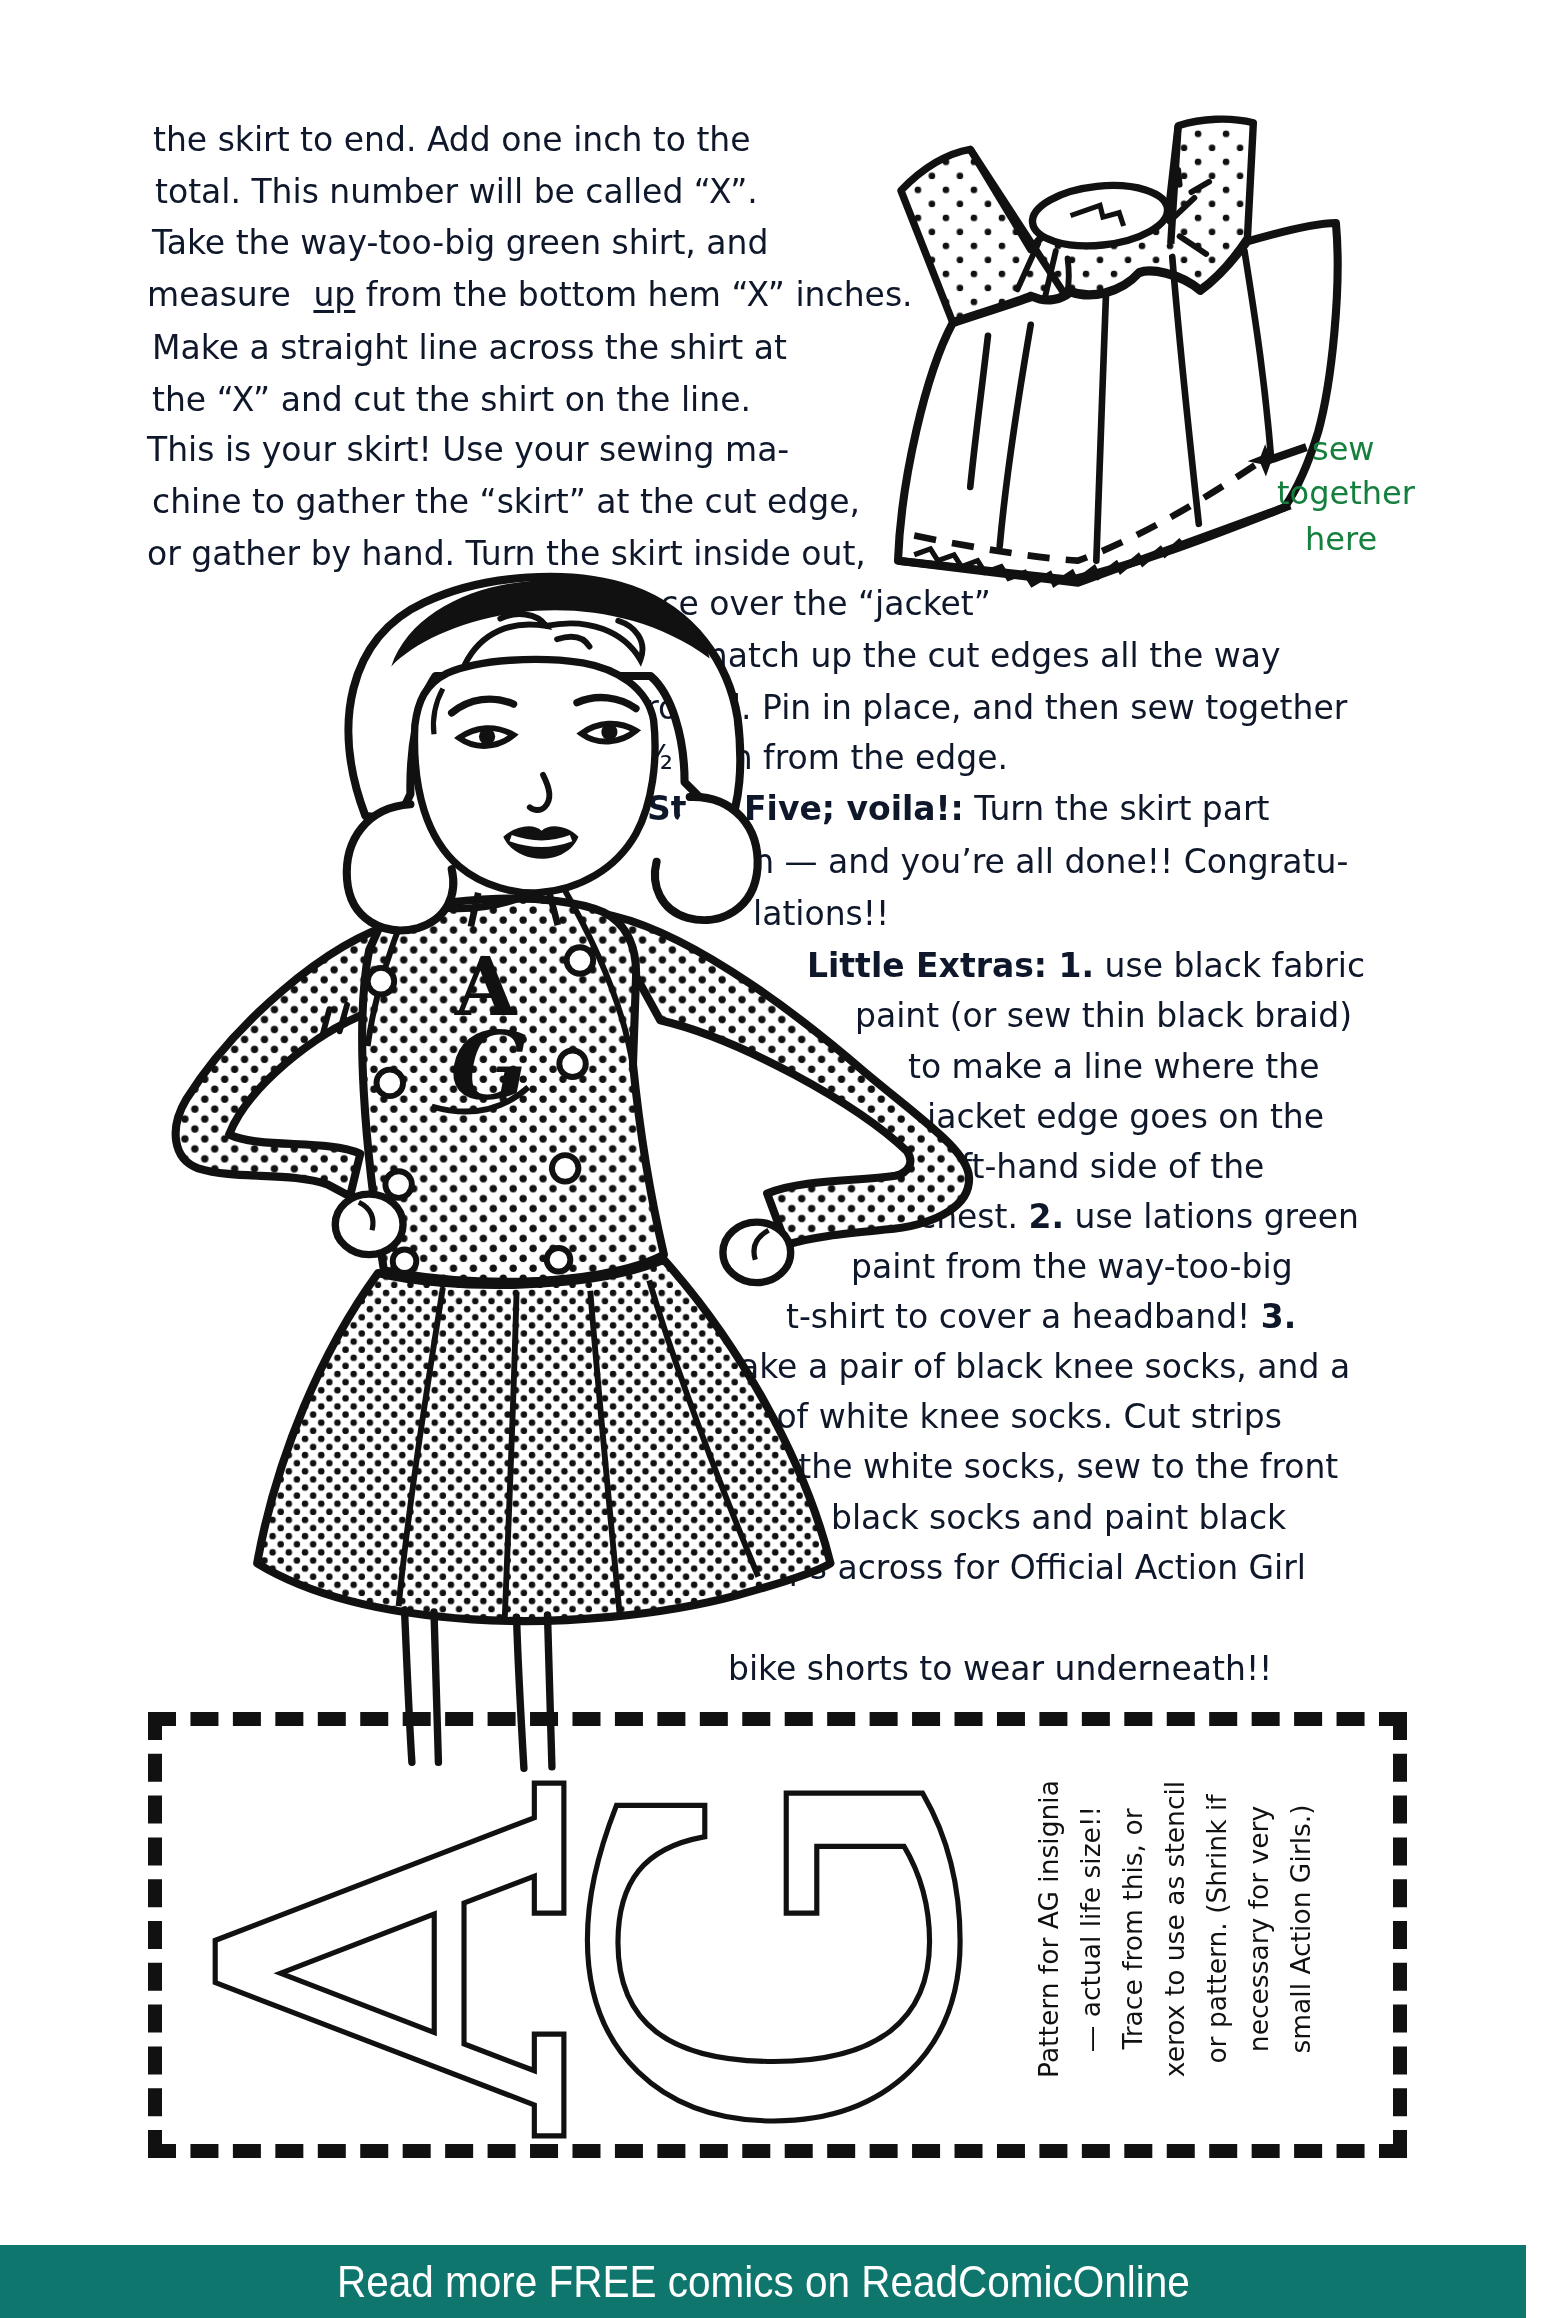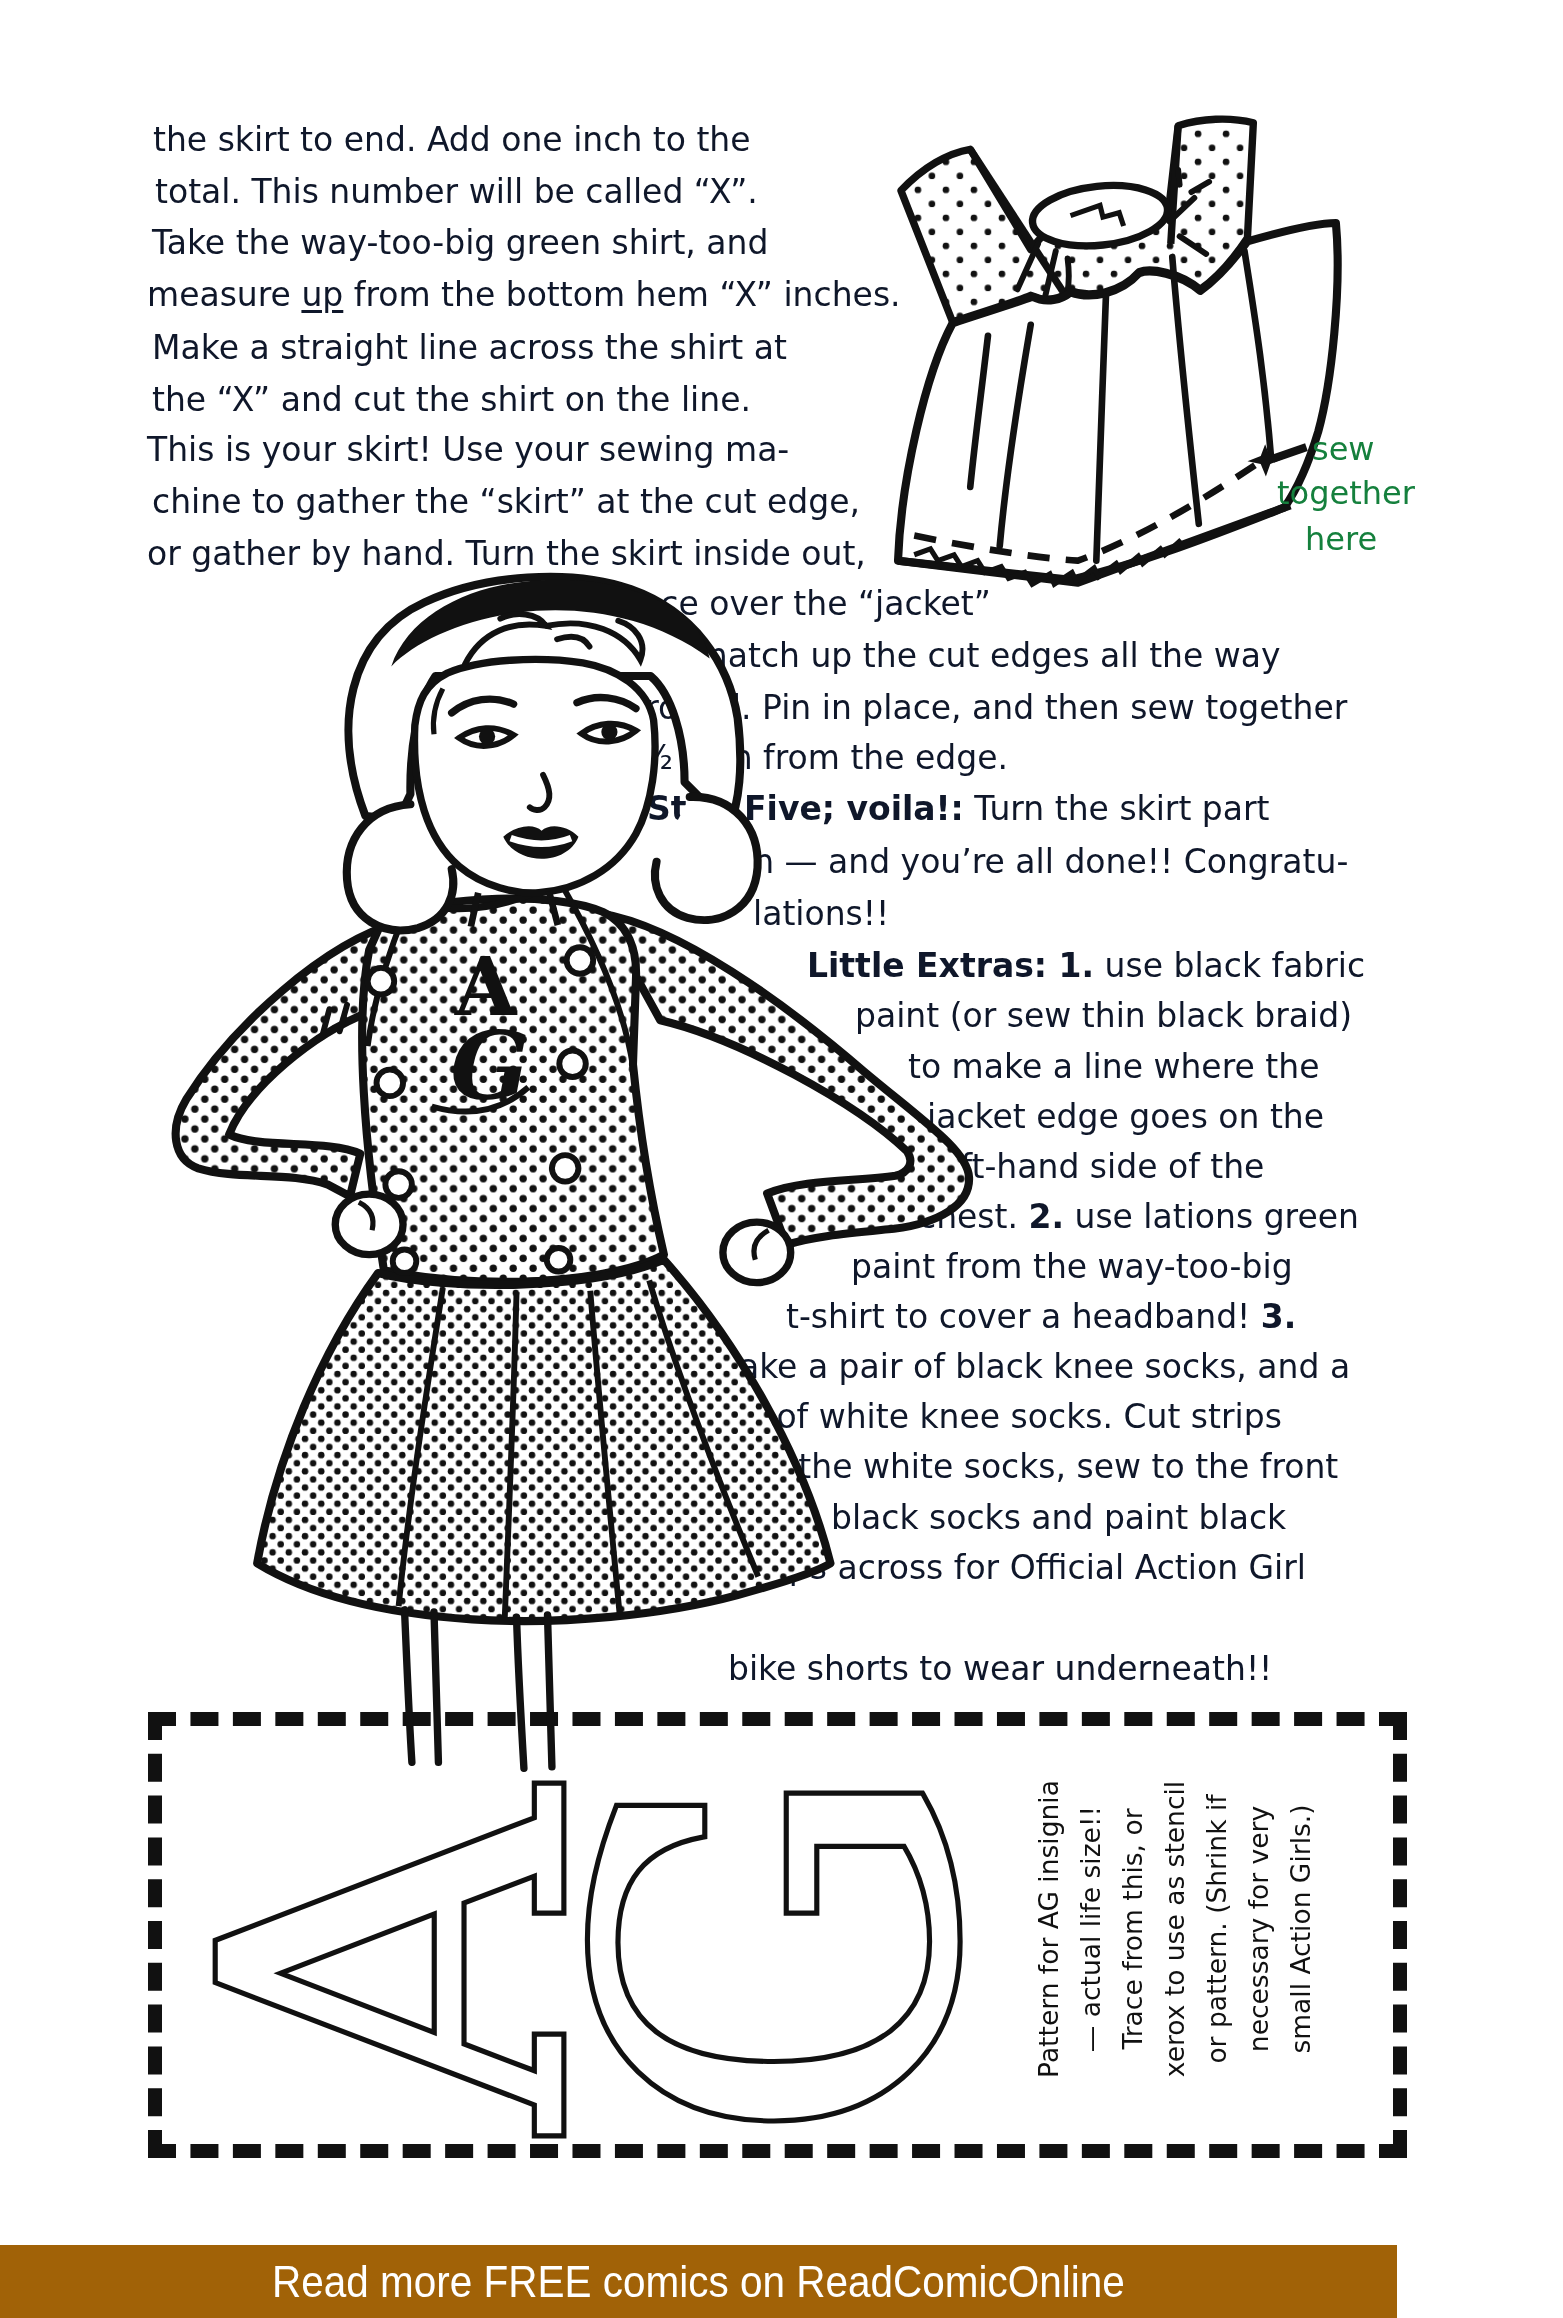--- a/index.html
+++ b/index.html
@@ -1,28 +1,28 @@
 <!DOCTYPE html>
 <html style="font-size:11.8px"><head>
 <meta charset="utf-8">
 <style>
   html,body{margin:0;padding:0;background:#777;}
   #page{position:relative;width:1563px;height:2319px;background:#ffffff;overflow:hidden;
         font-family:"DejaVu Sans",sans-serif;color:#111;}
   .line{position:absolute;white-space:nowrap;font-size:33px;letter-spacing:0px;color:#0f172a;}
   .line b{font-weight:700;}
-  .line u{text-decoration:underline;text-underline-offset:4.4px;}
+  .line u{text-decoration:underline;text-underline-offset:4.4px;margin-left:12px;}
   .lbl{position:absolute;white-space:nowrap;font-size:32px;color:#15803d;}
   svg{position:absolute;}
   #pattern-box{position:absolute;left:148px;top:1712px;width:1259px;height:446px;
                border:14.7px dashed #111;box-sizing:border-box;background:#fff;}
   #pattern-caption{position:absolute;left:1000px;top:1780px;width:354px;height:298px;
                    transform:rotate(-90deg);transform-origin:50% 50%;
                    font-size:26.5px;line-height:42px;text-align:center;color:#111;}
-  #banner{position:absolute;left:0;top:2245px;width:1397px;height:74px;background:#a16207;
+  #banner{position:absolute;left:0;top:2245px;width:1526px;height:74px;background:#0f766e;
           display:flex;align-items:center;justify-content:center;}
   #banner span{color:#fff;font-family:"Liberation Sans",sans-serif;font-size:44px;
                transform:scaleX(.92);white-space:nowrap;}
 </style>
 </head>
 <body>
 
 <div id="page">
 
   <div class="line" style="left:153px;top:120px">the skirt to end. Add one inch to the</div>

